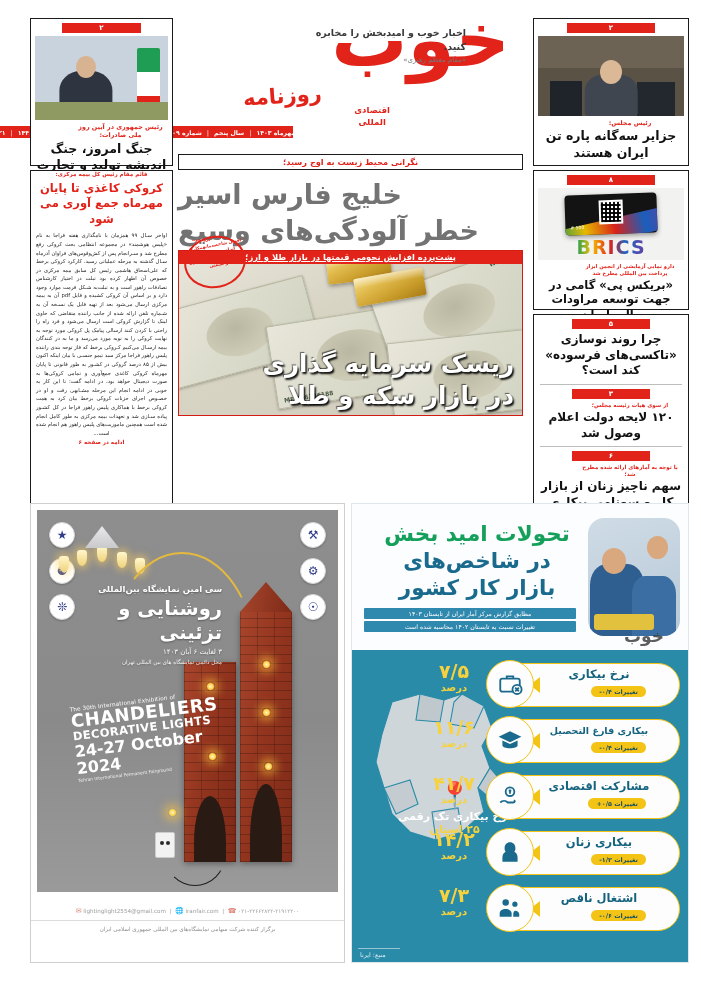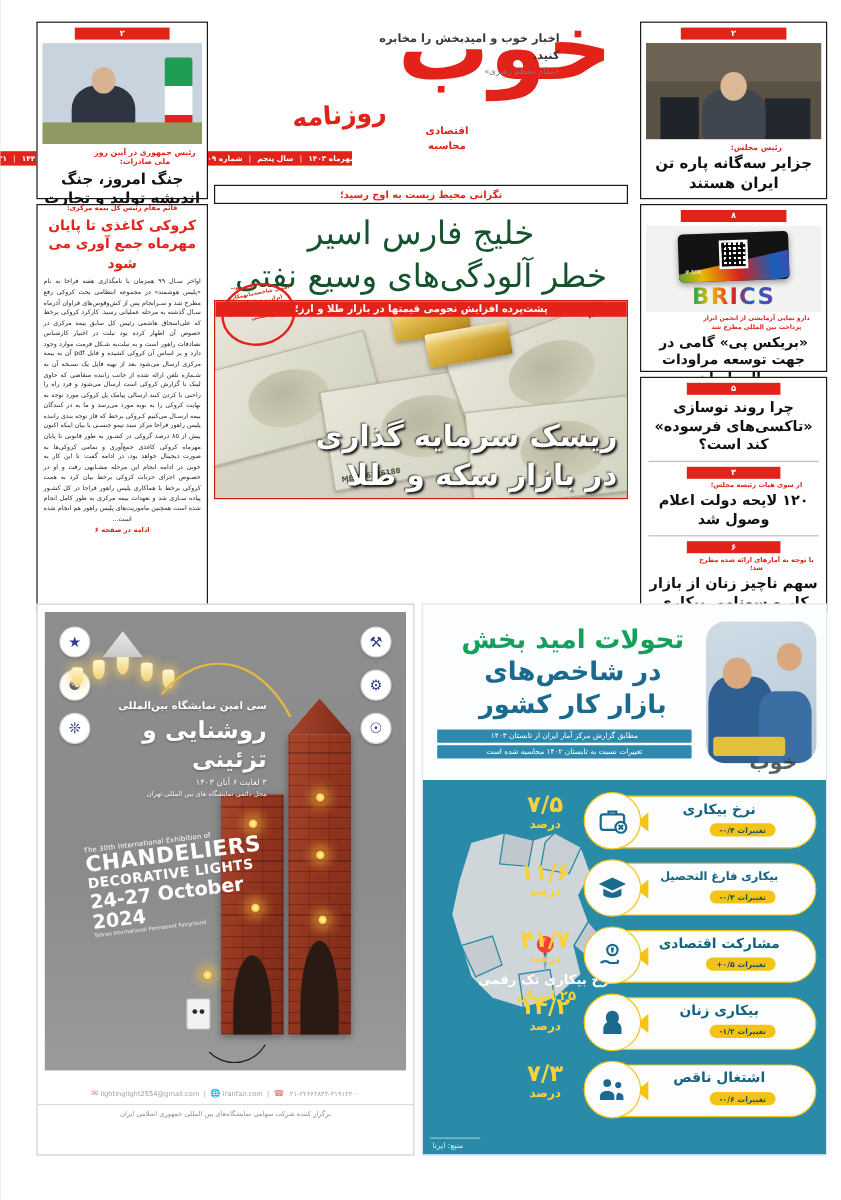--- a/index.html
+++ b/index.html
@@ -123,22 +123,22 @@
     position: absolute; left: 178px; top: 154px;
     width: 345px; height: 340px;
   }
   #lead-kicker-box {
     border: 1.1px solid #1a1a1a;
     height: 16px; display: flex; align-items: center; justify-content: center;
     font-size: 8.2px; font-weight: bold; color: #e2231a;
   }
   #lead-headline {
     margin-top: 7px;
-    text-align: center;
-    font-size: 27px; font-weight: normal; color: #14532d;
+    text-align: left;
+    font-size: 27px; font-weight: bold; color: #737373;
     line-height: 1.33;
     letter-spacing: -0.5px;
   }
   #lead-photo {
     position: absolute; left: 0; top: 96px;
     width: 345px; height: 166px;
     border: 1.6px solid #d21b12;
     overflow: hidden;
     background: linear-gradient(150deg,#e9e6dc 0%, #d8d4c4 40%, #cfcabb 100%);
   }
@@ -167,21 +167,21 @@
   }
   .gold::after {
     content:""; position: absolute; left: 0; top: 0; width: 100%; height: 34%;
     background: linear-gradient(180deg,rgba(255,255,255,.55),rgba(255,255,255,0));
     border-radius: 2px 2px 0 0;
   }
   #lead-overlay-kicker {
     position: absolute; left: 0; right: 0; top: 0;
     background: #e2231a; color: #fff;
     font-size: 8.4px; font-weight: bold; text-align: center;
-    height: 13px; line-height: 13px;
+    height: 13px; line-height: 13px; text-decoration: underline;
   }
   #lead-overlay-head {
     position: absolute; right: 8px; bottom: 4px;
     text-align: right;
     font-size: 24.5px; font-weight: bold; color: #fff;
     line-height: 1.28;
     text-shadow: 1.5px 1.5px 2px rgba(0,0,0,.95), -1px -1px 1px rgba(0,0,0,.6);
   }
   #seal {
     position: absolute; left: 2px; top: 78px;
@@ -504,21 +504,21 @@
 
     <div id="mast-center">
       <div id="mast-logo">خوب</div>
       <div id="mast-rooznameh">روزنامه</div>
       <div id="mast-slogan">
         <span>اخبار خوب و امیدبخش را مخابره کنید.</span>
         <span class="src">«مقام معظم رهبری»</span>
       </div>
       <div id="mast-cats">
         <div>اقتصادی</div>
-        <div>محاسبه</div>
+        <div>المللی</div>
       </div>
     </div>
 
     <div id="mast-dateline">
       <span>دوشنبه ۳۰ مهرماه ۱۴۰۳</span>
       <span class="sep">|</span>
       <span>سال پنجم</span>
       <span class="sep">|</span>
       <span>شماره ۱۴۰۹</span>
       <span class="sep">|</span>

